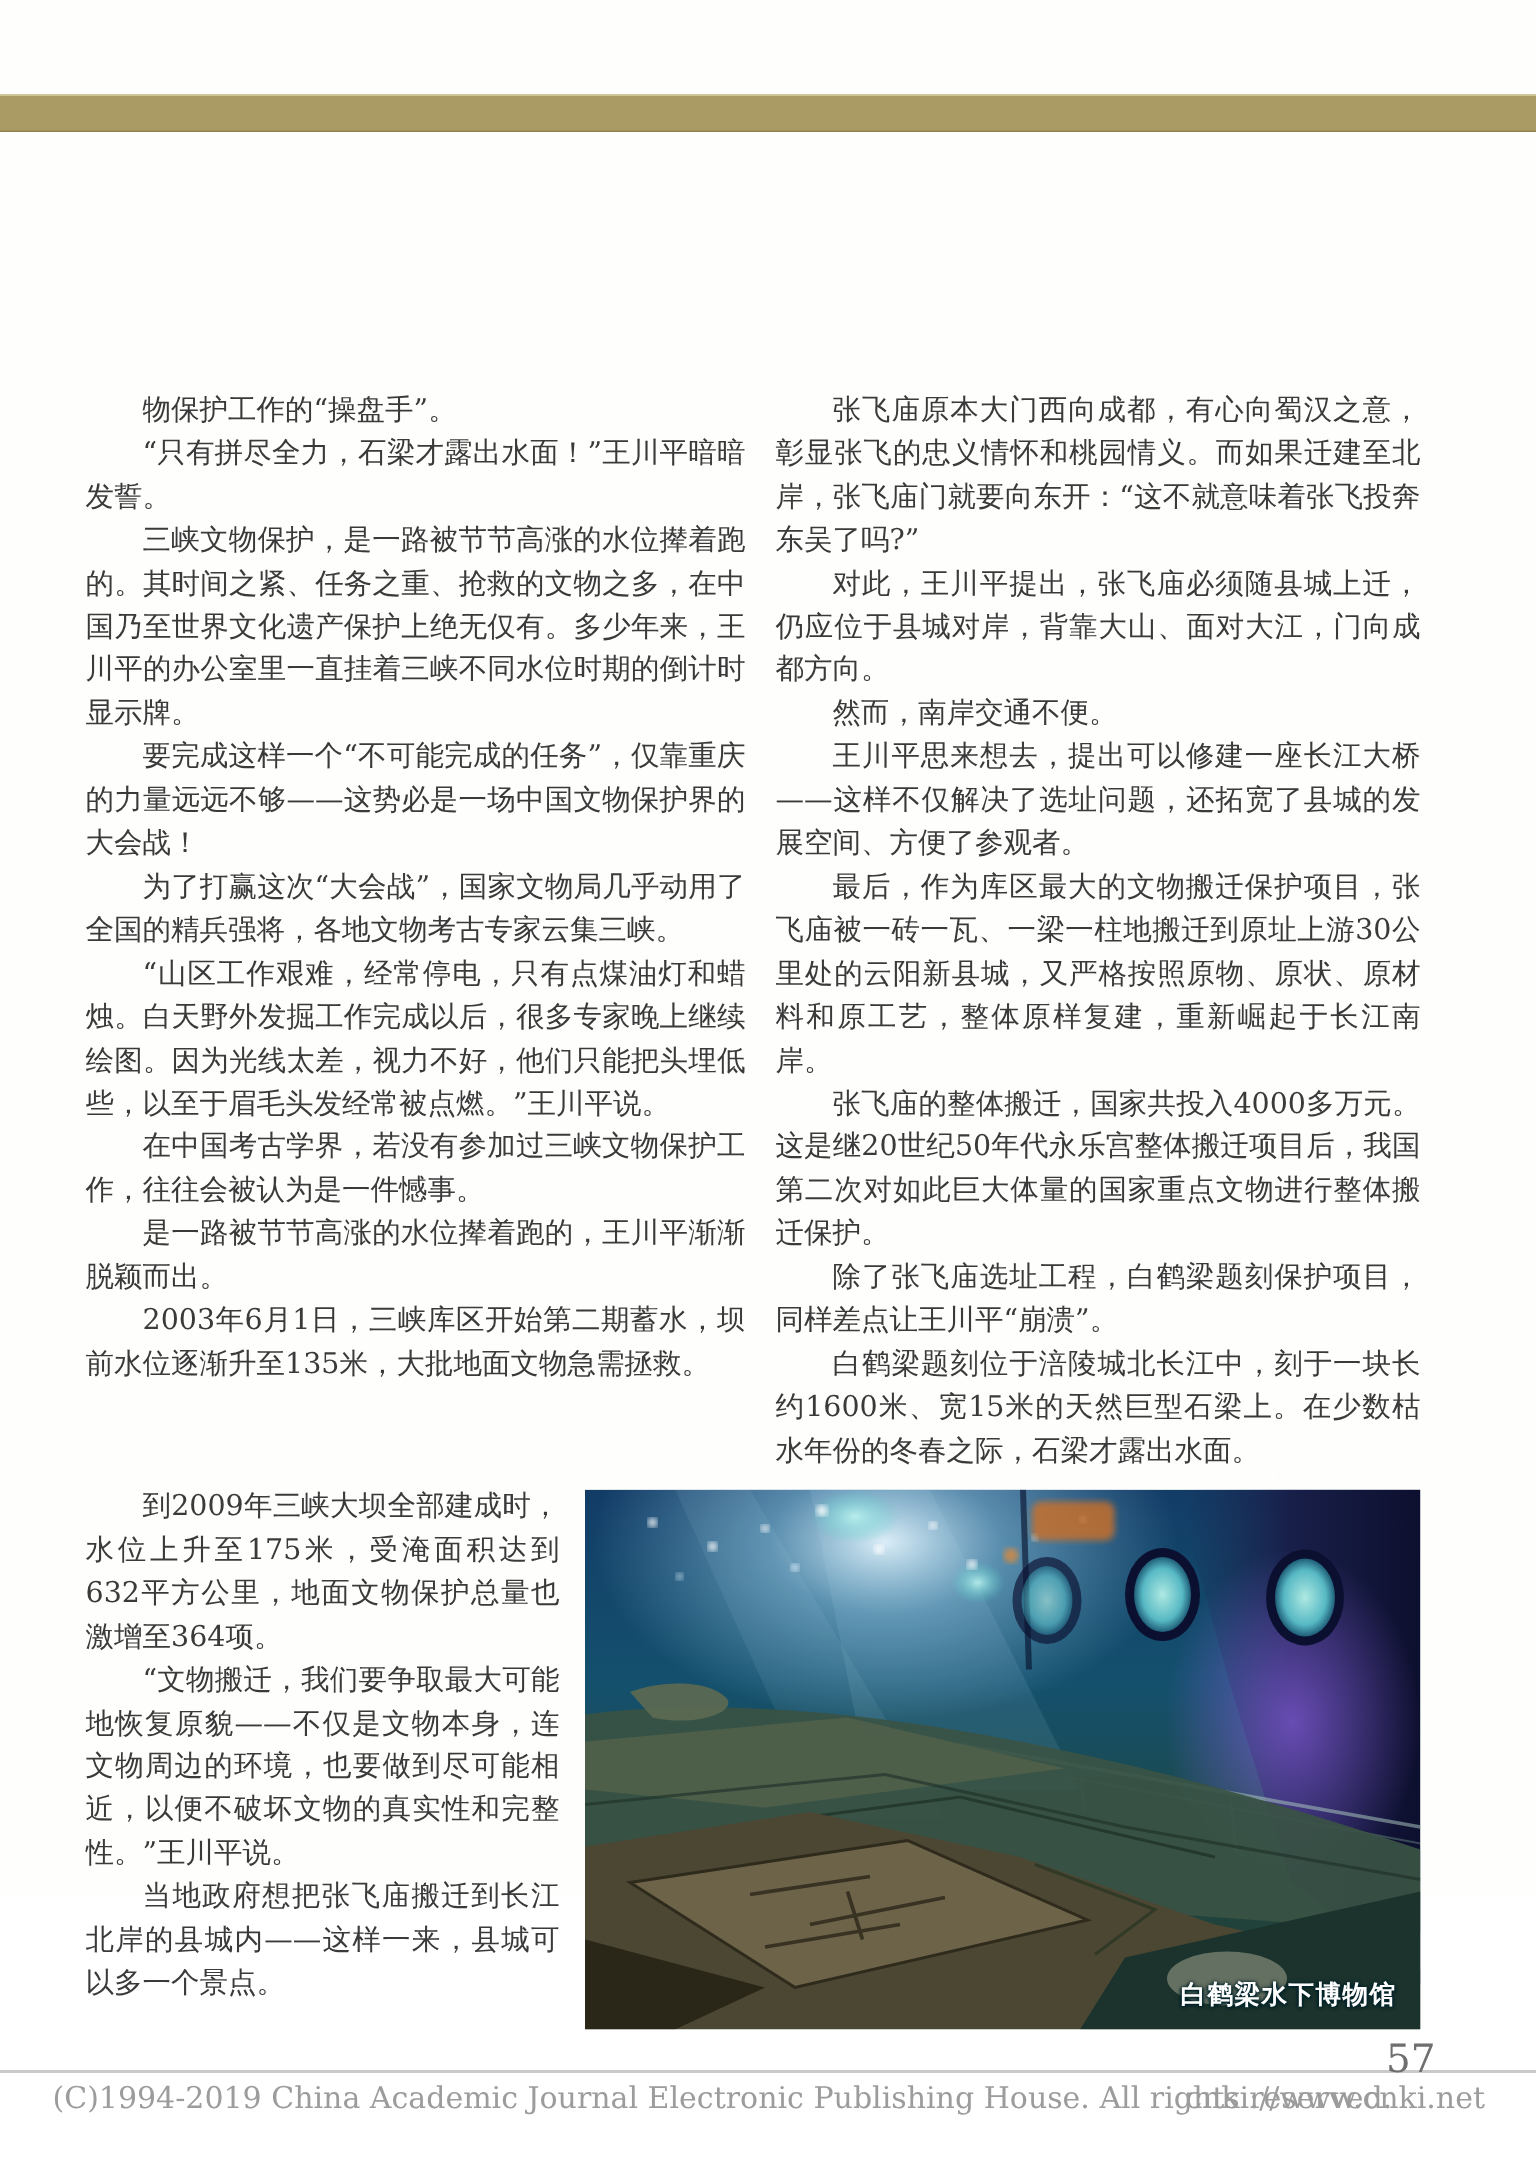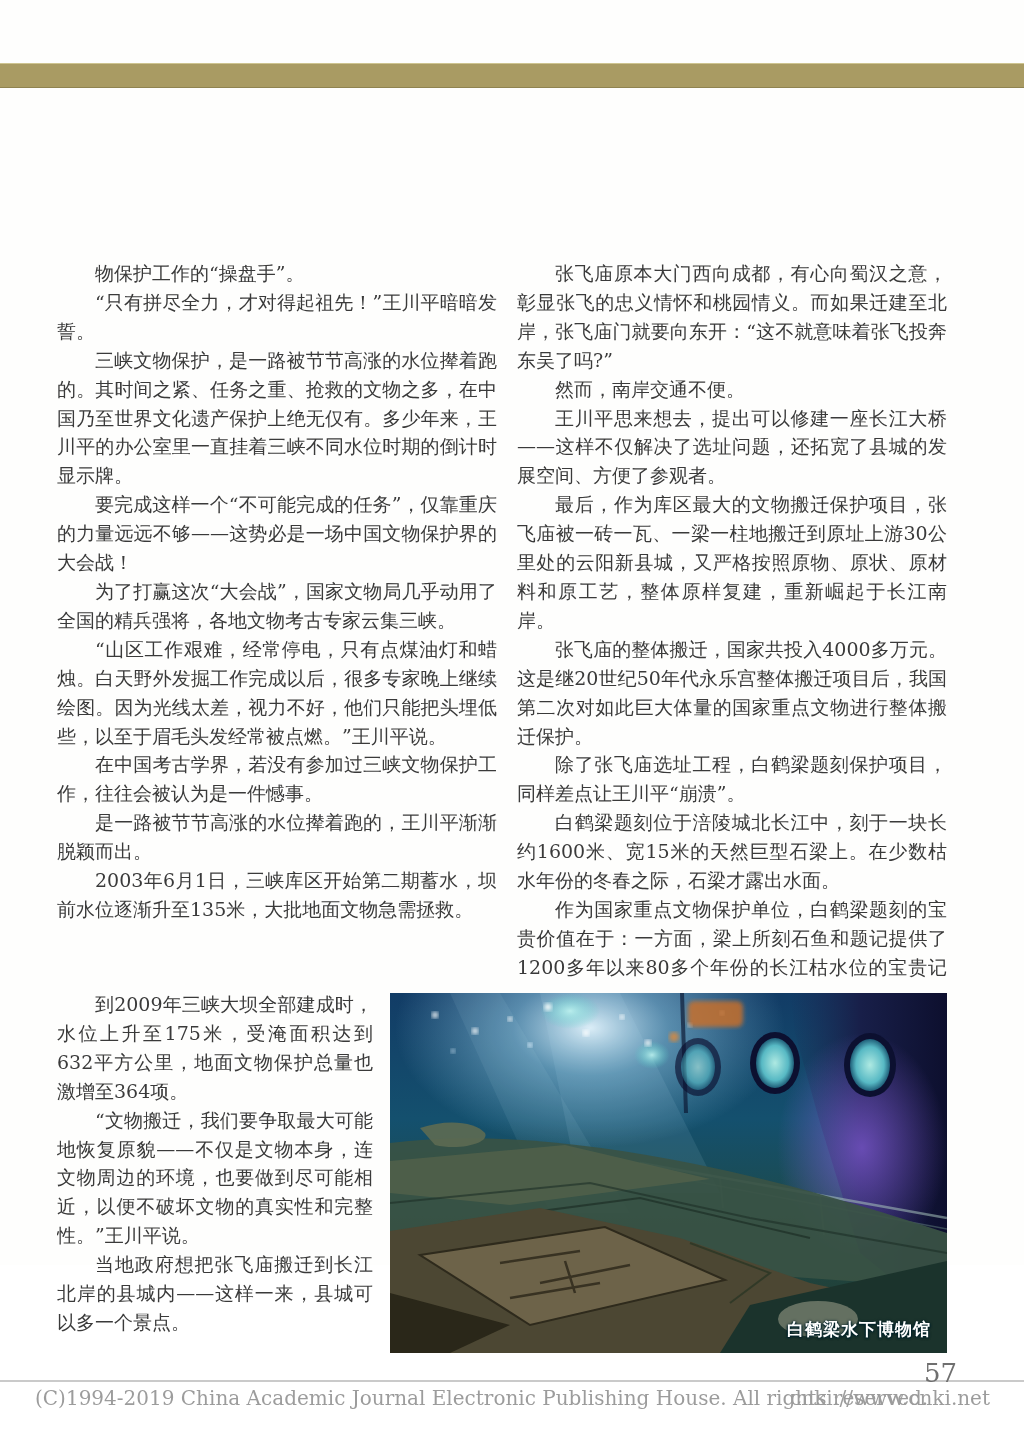--- a/index.html
+++ b/index.html
@@ -77,32 +77,33 @@
 </style>
 </head>
 <body>
 
 <div class="page">
 
   <div class="top-bar"></div>
 
   <section id="col-left-top" class="col">
     <p>物保护工作的“操盘手”。</p>
-    <p>“只有拼尽全力，才对得起祖先！”王川平暗暗发誓。</p>
+    <p>“只有拼尽全力，石梁才露出水面！”王川平暗暗发誓。</p>
     <p>三峡文物保护，是一路被节节高涨的水位撵着跑的。其时间之紧、任务之重、抢救的文物之多，在中国乃至世界文化遗产保护上绝无仅有。多少年来，王川平的办公室里一直挂着三峡不同水位时期的倒计时显示牌。</p>
     <p>要完成这样一个“不可能完成的任务”，仅靠重庆的力量远远不够——这势必是一场中国文物保护界的大会战！</p>
     <p>为了打赢这次“大会战”，国家文物局几乎动用了全国的精兵强将，各地文物考古专家云集三峡。</p>
     <p>“山区工作艰难，经常停电，只有点煤油灯和蜡烛。白天野外发掘工作完成以后，很多专家晚上继续绘图。因为光线太差，视力不好，他们只能把头埋低些，以至于眉毛头发经常被点燃。”王川平说。</p>
     <p>在中国考古学界，若没有参加过三峡文物保护工作，往往会被认为是一件憾事。</p>
     <p>是一路被节节高涨的水位撵着跑的，王川平渐渐脱颖而出。</p>
     <p>2003年6月1日，三峡库区开始第二期蓄水，坝前水位逐渐升至135米，大批地面文物急需拯救。</p>
   </section>
 
   <section id="col-right" class="col">
     <p>张飞庙原本大门西向成都，有心向蜀汉之意，彰显张飞的忠义情怀和桃园情义。而如果迁建至北岸，张飞庙门就要向东开：“这不就意味着张飞投奔东吴了吗?”</p>
+    <p>对此，王川平提出，张飞庙必须随县城上迁，仍应位于县城对岸，背靠大山、面对大江，门向成都方向。</p>
     <p>然而，南岸交通不便。</p>
     <p>王川平思来想去，提出可以修建一座长江大桥——这样不仅解决了选址问题，还拓宽了县城的发展空间、方便了参观者。</p>
     <p>最后，作为库区最大的文物搬迁保护项目，张飞庙被一砖一瓦、一梁一柱地搬迁到原址上游30公里处的云阳新县城，又严格按照原物、原状、原材料和原工艺，整体原样复建，重新崛起于长江南岸。</p>
     <p>张飞庙的整体搬迁，国家共投入4000多万元。这是继20世纪50年代永乐宫整体搬迁项目后，我国第二次对如此巨大体量的国家重点文物进行整体搬迁保护。</p>
     <p>除了张飞庙选址工程，白鹤梁题刻保护项目，同样差点让王川平“崩溃”。</p>
     <p>白鹤梁题刻位于涪陵城北长江中，刻于一块长约1600米、宽15米的天然巨型石梁上。在少数枯水年份的冬春之际，石梁才露出水面。</p>
     <p>作为国家重点文物保护单位，白鹤梁题刻的宝贵价值在于：一方面，梁上所刻石鱼和题记提供了1200多年以来80多个年份的长江枯水位的宝贵记录，不仅我国仅此一处，在世界上也实属罕见；另一方面，梁上的石刻群</p>
   </section>
 
   <section id="col-left-narrow" class="col">

